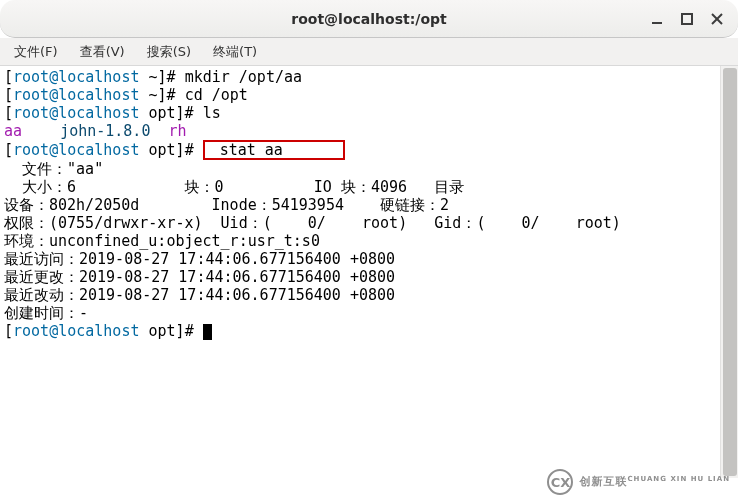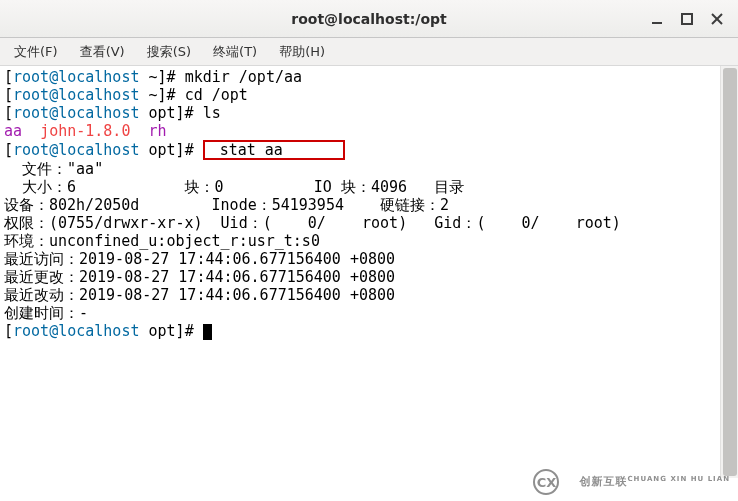--- a/index.html
+++ b/index.html
@@ -13,20 +13,21 @@
       position: relative;
     }
     .titlebar {
       height: 38px;
       background: linear-gradient(#f7f6f5, #ededeb);
       border-bottom: 1px solid #c6c6c6;
       display: flex;
       align-items: center;
       justify-content: center;
       position: relative;
+      border-radius: 15px;
     }
     .titlebar .title {
       font-weight: bold;
       color: #2e2e2e;
       font-size: 14px;
     }
     .window-controls {
       position: absolute;
       right: 6px;
       top: 0;
@@ -89,41 +90,41 @@
     }
     .scroll-thumb {
       width: 14px;
       margin: 2px;
       height: 408px;
       background: #c4c3c1;
       border-radius: 3px;
     }
     .red { color: #0369a1; }
     .blue { color: #a21caf; }
-    .cyan { color: #ef4444; }
+    .cyan { color: #0c4a6e; margin-left: 20px; }
     .redbox {
       border: 2px solid #cc0000;
       padding: 0 15px;
       display: inline-block;
       line-height: 16px;
     }
     .cursor {
       display: inline-block;
       width: 9px;
       height: 16px;
       background: #000;
       vertical-align: text-bottom;
     }
     .watermark {
       position: absolute;
       right: 8px;
       bottom: 6px;
       display: flex;
       align-items: center;
-      gap: 20px;
+      gap: 6px;
       color: #8f8f8f;
       font-size: 13px;
       font-weight: 600;
     }
     .wm-icon {
       width: 26px;
       height: 26px;
       border: 2px solid #8f8f8f;
       border-radius: 50%;
       display: flex;
@@ -158,21 +159,20 @@
         </svg>
     </div>
   </div>
 </div>
 
 <div class="menubar">
   <div class="menu-item">文件(F)</div>
   <div class="menu-item">查看(V)</div>
   <div class="menu-item">搜索(S)</div>
   <div class="menu-item">终端(T)</div>
-  <div class="menu-item">帮助(H)</div>
 </div>
 
 <div class="terminal-wrap">
 <div class="terminal">[<span class="red">root@localhost</span> <span>~</span>]# <span>mkdir /opt/aa</span>
 [<span class="red">root@localhost</span> <span>~</span>]# <span>cd /opt</span>
 [<span class="red">root@localhost</span> <span>opt</span>]# <span>ls</span>
 <span class="blue">aa</span>  <span class="cyan">john-1.8.0</span>  <span class="blue">rh</span>
 [<span class="red">root@localhost</span> <span>opt</span>]<span># </span><span class="redbox"><span>stat aa     </span></span>
 <span>  文件：</span><span>"aa"</span>
 <span>  大小：</span><span>6</span>            <span>块：</span><span>0</span>          <span>IO 块：</span><span>4096</span>   <span>目录</span>

